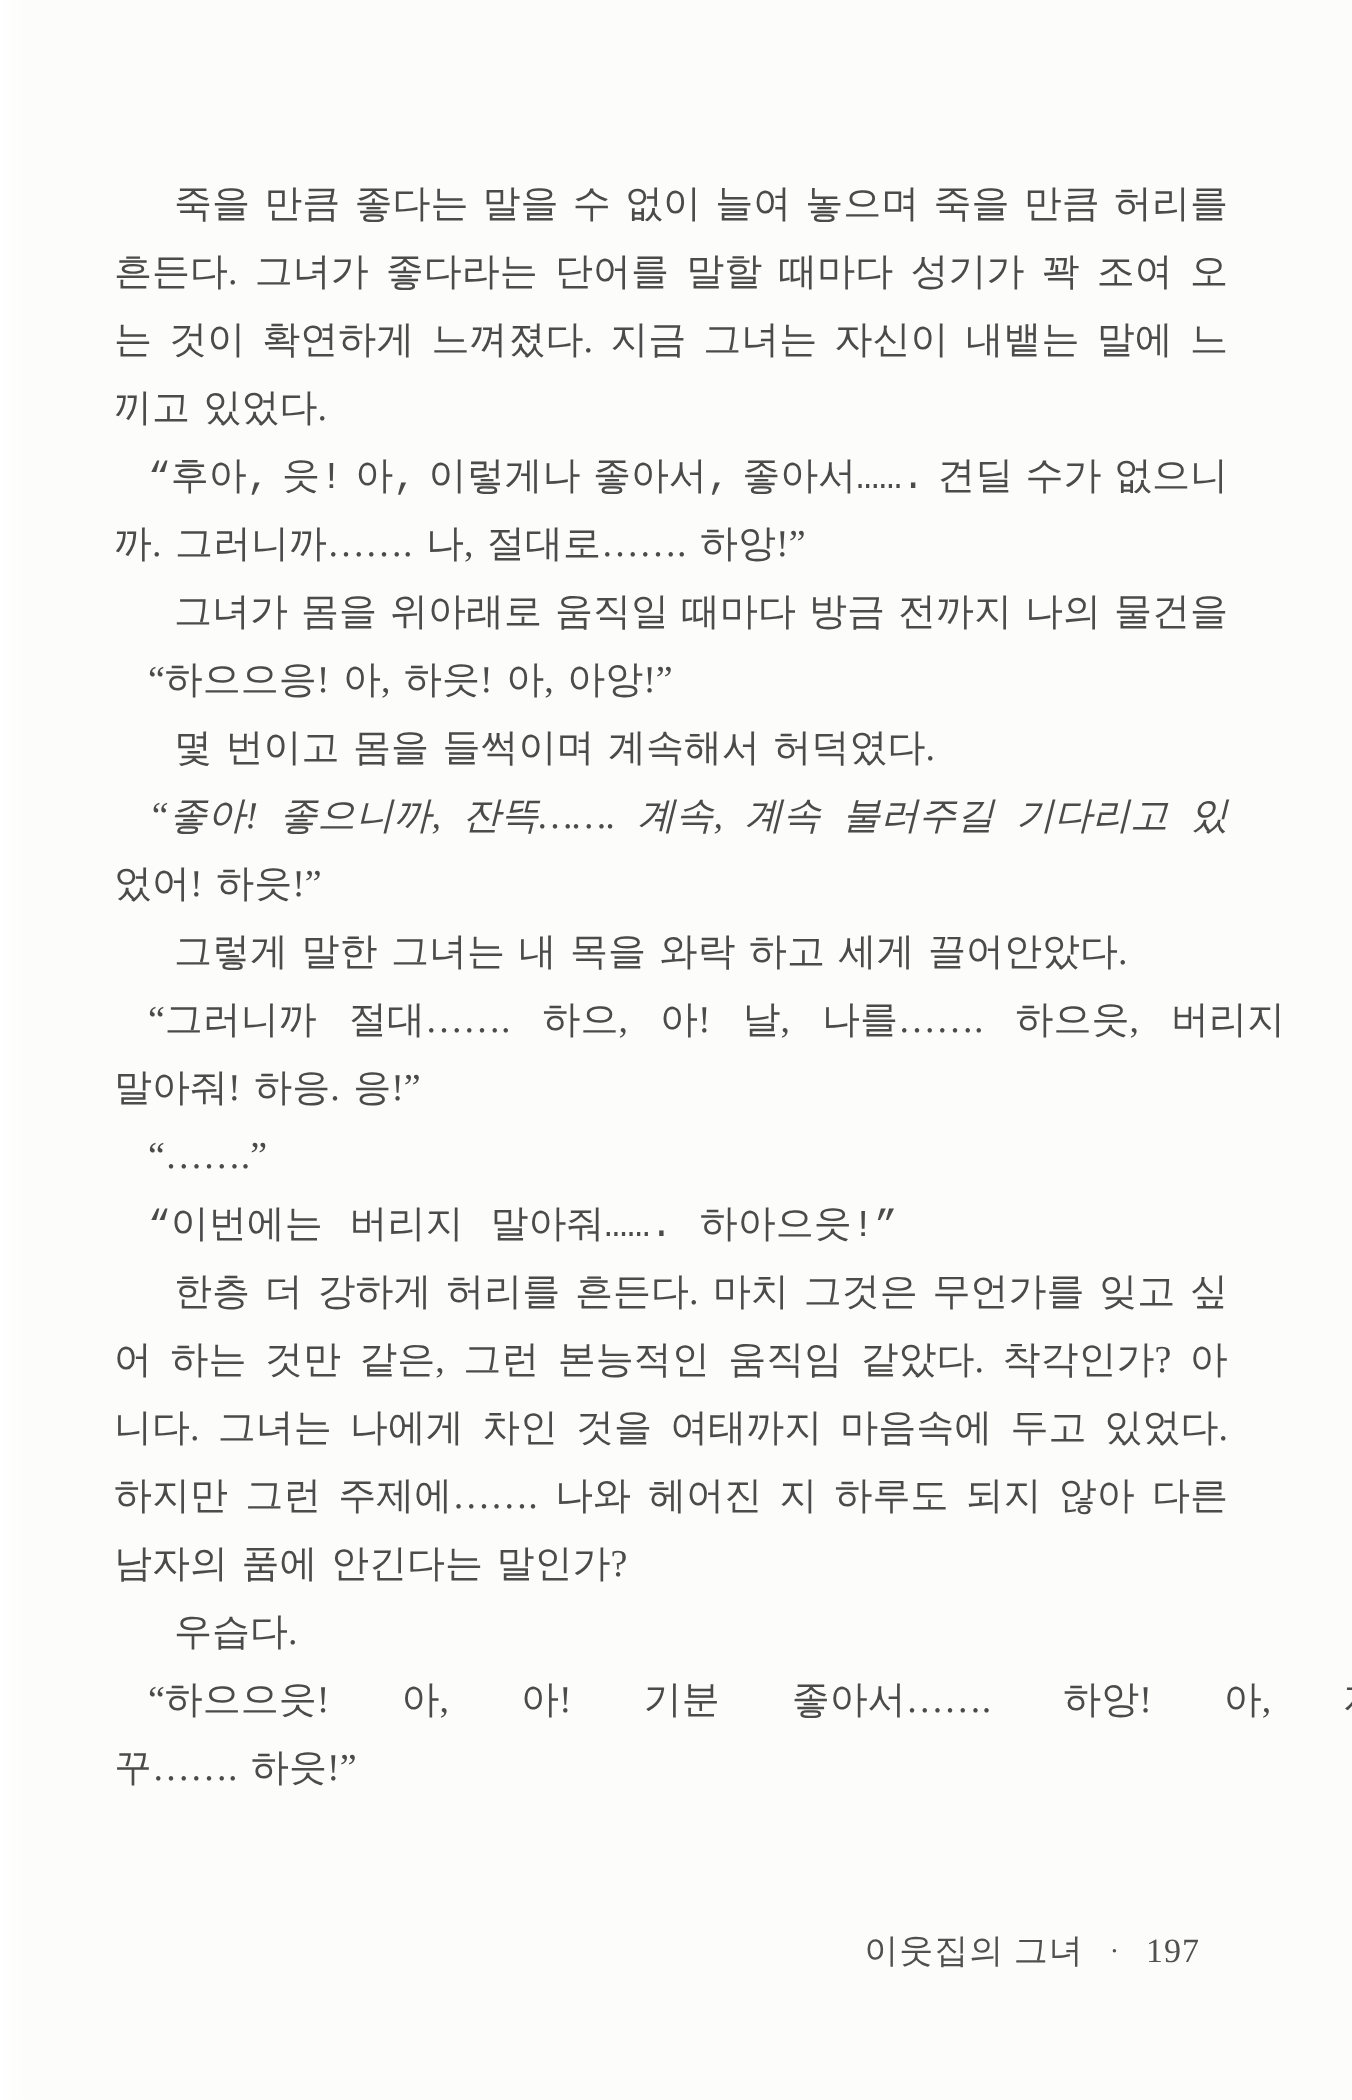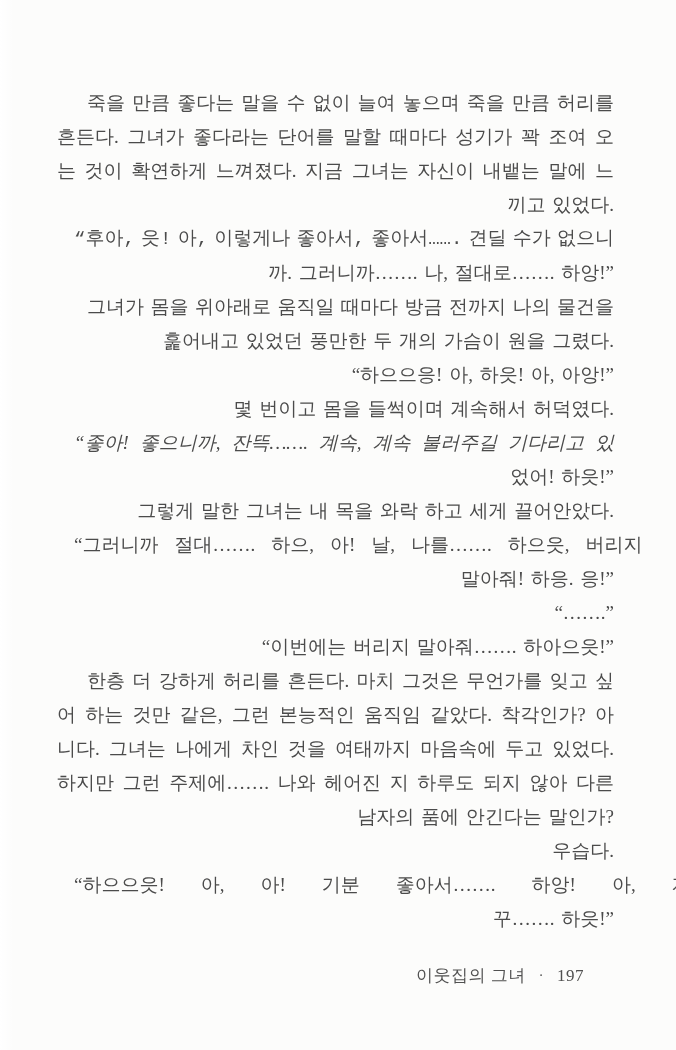--- a/index.html
+++ b/index.html
@@ -34,34 +34,33 @@
     top: 86px;
     width: 557px;
     color: #4b4b4b;
     font-size: 19px;
   }
   .line {
     height: 34px;
     line-height: 34px;
     white-space: nowrap;
     word-spacing: 2px;
-    text-align: right;
   }
   .line.justify {
     display: flex;
     justify-content: space-between;
     white-space: normal;
   }
   .line.justify span {
     white-space: pre;
   }
   .page-footer {
     position: absolute;
     top: 962px;
-    right: 92px;
+    right: 76px;
     height: 28px;
     line-height: 28px;
     font-size: 17px;
     color: #505050;
     letter-spacing: 0.5px;
     white-space: nowrap;
   }
   .page-footer .sep {
     display: inline-block;
     margin: 0 13px;
@@ -129,21 +128,20 @@
         <span>그녀가</span>
         <span>몸을</span>
         <span>위아래로</span>
         <span>움직일</span>
         <span>때마다</span>
         <span>방금</span>
         <span>전까지</span>
         <span>나의</span>
         <span>물건을</span>
       </div>
-      <div class="line">훑어내고 있었던 풍만한 두 개의 가슴이 원을 그렸다.</div>
       <div class="line" style="padding-left: 17px;">“하으으응! 아, 하읏! 아, 아앙!”</div>
       <div class="line" style="padding-left: 30px;">몇 번이고 몸을 들썩이며 계속해서 허덕였다.</div>
       <div class="line justify" style="padding-left: 17px; font-style: italic;">
         <span>“좋아!</span>
         <span>좋으니까,</span>
         <span>잔뜩…….</span>
         <span>계속,</span>
         <span>계속</span>
         <span>불러주길</span>
         <span>기다리고</span>
@@ -156,21 +154,21 @@
         <span>절대…….</span>
         <span>하으,</span>
         <span>아!</span>
         <span>날,</span>
         <span>나를…….</span>
         <span>하으읏,</span>
         <span>버리지</span>
       </div>
       <div class="line">말아줘! 하응. 응!”</div>
       <div class="line" style="padding-left: 17px;">“…….”</div>
-      <div class="line" style="padding-left: 17px;">“이번에는 버리지 말아줘……. 하아으읏!”</div>
+      <div class="line" style="padding-left: 17px; font-family: Liberation Mono, monospace;">“이번에는 버리지 말아줘……. 하아으읏!”</div>
       <div class="line justify" style="padding-left: 30px;">
         <span>한층</span>
         <span>더</span>
         <span>강하게</span>
         <span>허리를</span>
         <span>흔든다.</span>
         <span>마치</span>
         <span>그것은</span>
         <span>무언가를</span>
         <span>잊고</span>

